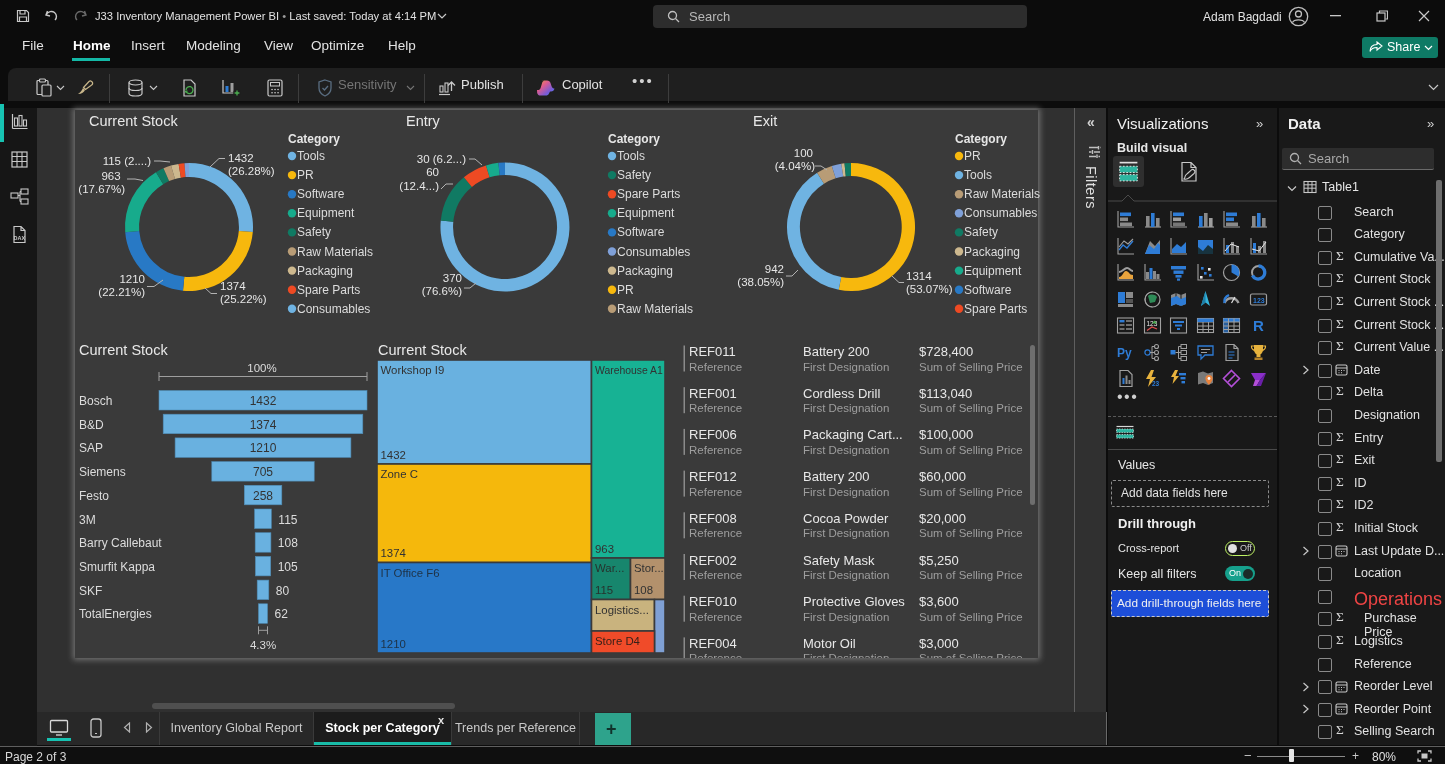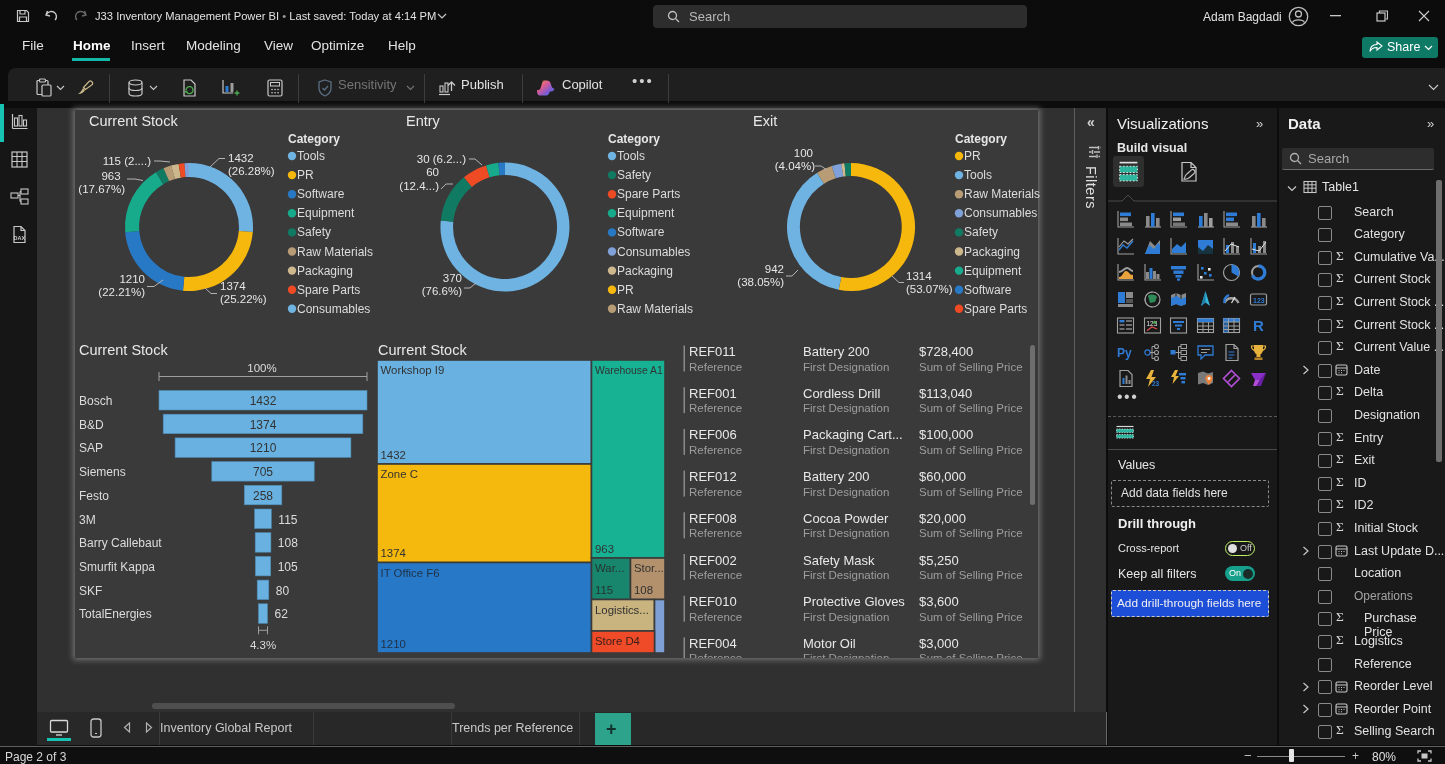--- a/index.html
+++ b/index.html
@@ -8,21 +8,21 @@
 .mi{position:absolute;top:6px;font-size:13.5px;color:#E2E2E2}
 .ribbon{position:absolute;left:8px;top:68px;width:1437px;height:33px;background:#1F1F1F;border-radius:8px 0 0 0}
 .rail{position:absolute;left:0;top:108px;width:37px;height:638px;background:#161616}
 .canvas{position:absolute;left:37px;top:108px;width:1069px;height:604px;background:#303030}
 .cedge{position:absolute;left:1074px;top:108px;width:1px;height:604px;background:#5F5F5F}
 .page{position:absolute;left:38px;top:2px;width:963px;height:548px;background:#3A3A3A;
  box-shadow:0 0 6px 2px rgba(215,215,215,0.40)}
 .pane{position:absolute;top:108px;height:637px;background:#191919}
 .tabsbar{position:absolute;left:37px;top:712px;width:1069px;height:33px;background:#282828;border-right:1px solid #6A6A6A}
 .tab{position:absolute;top:0;height:33px;border-right:1px solid #3a3a3a;border-left:1px solid #3a3a3a;
- text-align:left;font-size:12.5px;line-height:32px}
+ text-align:center;font-size:12.5px;line-height:32px}
 .statusbar{position:absolute;left:0;top:746px;width:1445px;height:18px;background:#0F0F0F;border-top:1px solid #5F5F5F}
 .botblack{position:absolute;left:0;top:712px;width:37px;height:34px;background:#161616}
 </style></head>
 <body>
 
 <div class="titlebar">
   <svg class="abs" style="left:16px;top:9px" width="14" height="14" viewBox="0 0 14 14">
     <path d="M1.5 1.5 h9 l2 2 v9 h-11 z M4 1.5 v3.5 h5 v-3.5 M3.5 13 v-5 h7 v5" fill="none" stroke="#C8C8C8" stroke-width="1.2"></path>
   </svg>
   <svg class="abs" style="left:44px;top:8px" width="15" height="15" viewBox="0 0 15 15">
@@ -721,21 +721,21 @@
     <div class="abs" style="left:39px;top:436.5px;width:12px;height:12px;border:1px solid #8A8A8A;border-radius:2px"></div>
     <svg class="abs" style="left:56px;top:436.0px" width="13" height="13" viewBox="0 0 13 13">
       <rect x="1" y="2" width="11" height="10" rx="1.5" fill="none" stroke="#C8C8C8" stroke-width="1.1"></rect>
       <path d="M1 5 h11" stroke="#C8C8C8"></path>
       <path d="M3.5 7.5 h1 M6 7.5 h1 M8.5 7.5 h1 M3.5 9.8 h1 M6 9.8 h1" stroke="#C8C8C8" stroke-width="1.1"></path>
     </svg>
     <span class="abs" style="left:75px;top:435.5px;font-size:12.5px;color:#E2E2E2">Last Update D...</span>
     <div class="abs" style="left:39px;top:459.1px;width:12px;height:12px;border:1px solid #8A8A8A;border-radius:2px"></div>
     <span class="abs" style="left:75px;top:458.1px;font-size:12.5px;color:#E2E2E2">Location</span>
     <div class="abs" style="left:39px;top:481.7px;width:12px;height:12px;border:1px solid #8A8A8A;border-radius:2px"></div>
-    <span class="abs" style="left:75px;top:480.7px;font-size:12px;color:#a3a3a3">Operations</span>
+    <span class="abs" style="left:75px;top:480.7px;font-size:18px;color:#ef4444">Operations</span>
     <div class="abs" style="left:39px;top:504.3px;width:12px;height:12px;border:1px solid #8A8A8A;border-radius:2px"></div>
     <div class="abs" style="left:57px;top:501.3px;font-size:13.5px;color:#D8D8D8;font-family:Liberation Serif,serif">Σ</div>
     <span class="abs" style="left:85px;top:503.3px;font-size:12.5px;color:#E2E2E2">Purchase Price</span>
     <div class="abs" style="left:39px;top:526.9px;width:12px;height:12px;border:1px solid #8A8A8A;border-radius:2px"></div>
     <div class="abs" style="left:57px;top:523.9px;font-size:13.5px;color:#D8D8D8;font-family:Liberation Serif,serif">Σ</div>
     <span class="abs" style="left:75px;top:525.9px;font-size:12.5px;color:#E2E2E2">Logistics</span>
     <div class="abs" style="left:39px;top:549.5px;width:12px;height:12px;border:1px solid #8A8A8A;border-radius:2px"></div>
     <span class="abs" style="left:75px;top:548.5px;font-size:12.5px;color:#E2E2E2">Reference</span>
     <svg class="abs" style="left:23px;top:573.6px" width="7" height="10" viewBox="0 0 7 10">
       <path d="M1.5 1 L6 5 L1.5 9" fill="none" stroke="#C8C8C8" stroke-width="1.2"></path>
@@ -773,20 +773,25 @@
     <rect x="1" y="1" width="10" height="18" rx="2.5" fill="none" stroke="#C8C8C8" stroke-width="1.3"></rect>
     <path d="M5 15.5 h2" stroke="#C8C8C8" stroke-width="1.2"></path>
   </svg>
   <svg class="abs" style="left:86px;top:10px" width="8" height="11" viewBox="0 0 8 11">
       <path d="M6.5 1 L1.5 5.5 L6.5 10 z" fill="none" stroke="#B0B0B0" stroke-width="1.2"></path>
     </svg>
   <svg class="abs" style="left:108px;top:10px" width="8" height="11" viewBox="0 0 8 11">
       <path d="M1.5 1 L6.5 5.5 L1.5 10 z" fill="none" stroke="#B0B0B0" stroke-width="1.2"></path>
     </svg>
   <div class="tab" style="left:122px;width:153px"><span style="color:#C8C8C8">Inventory Global Report</span></div>
+  <div class="tab" style="left:276px;width:137px;background:#1C1C1C">
+    <span style="color:#FFF;font-weight:bold">Stock per Category</span>
+    <span class="abs" style="right:7px;top:2px;color:#E6E6E6;font-size:11px;font-weight:bold;line-height:12px">x</span>
+    <div class="abs" style="left:0;bottom:0;width:100%;height:3px;background:#19BCA8"></div>
+  </div>
   <div class="tab" style="left:414px;width:127px"><span style="color:#C8C8C8">Trends per Reference</span></div>
   <div class="abs" style="left:558px;top:1px;width:36px;height:32px;background:#2EA38C">
     <span class="abs" style="left:11px;top:4px;color:#10332C;font-size:18px;font-weight:bold;line-height:24px">+</span>
   </div>
 </div>
 <div class="botblack"></div>
 
 <div class="statusbar">
   <span class="abs" style="left:5px;top:3px;font-size:12px;color:#D8D8D8">Page 2 of 3</span>
   <span class="abs" style="left:1244px;top:1px;font-size:13px;color:#C8C8C8">−</span>

